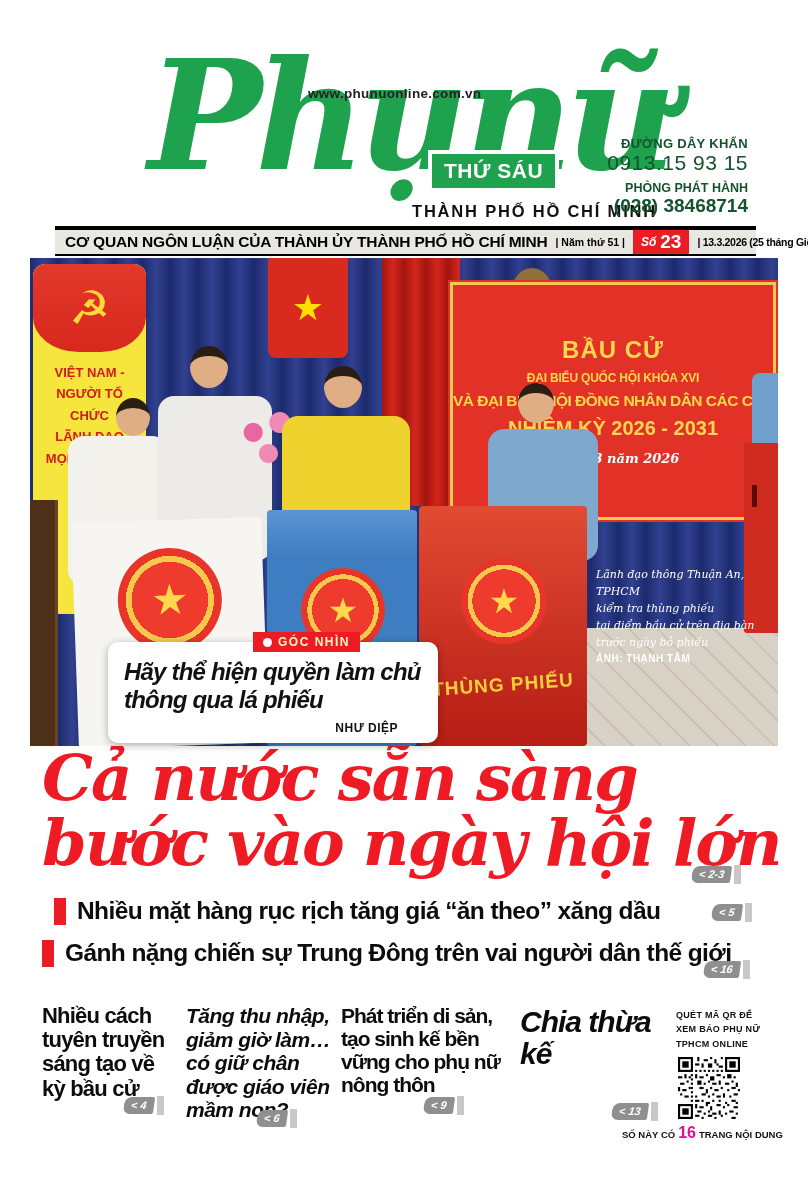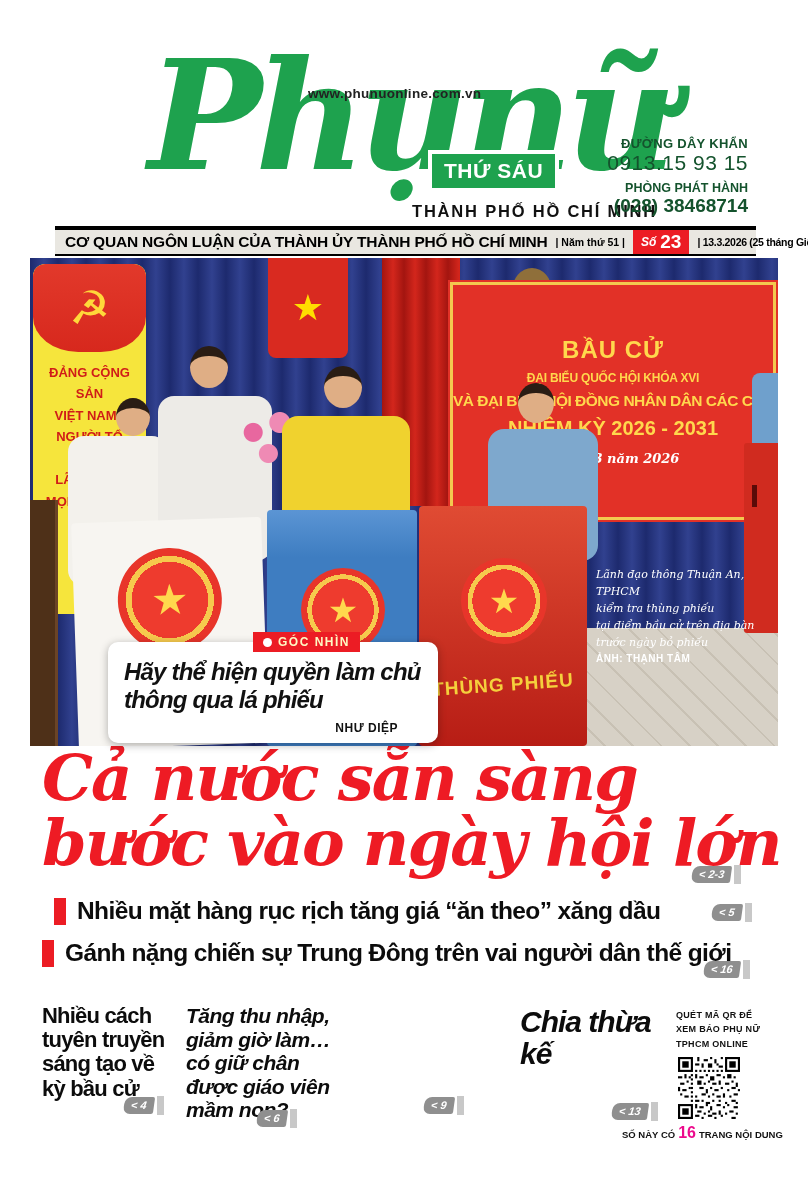--- a/index.html
+++ b/index.html
@@ -141,21 +141,20 @@
     <div class="red-curtain"></div>
     <div class="flag">
         <span class="star">★</span>
       </div>
 
     <div class="party-banner">
       <div class="top">
           <span class="hs">☭</span>
         </div>
       <div class="lines">
-        <div>ĐẢNG CỘNG SẢN</div>
         <div>VIỆT NAM -</div>
         <div>NGƯỜI TỔ CHỨC</div>
         <div>LÃNH ĐẠO</div>
         <div>MỌI THẮNG…</div>
       </div>
     </div>
 
     <div class="bust">
       <div class="b-head"></div>
       <div class="b-body"></div>
@@ -268,20 +267,21 @@
     <span class="t">&lt; 4</span>
       <span class="bar"></span>
   </span>
 
   <div class="teaser t-i" style="left:186px;top:1004px;width:152px;">Tăng thu nhập, giảm giờ làm… có giữ chân được giáo viên mầm non?</div>
   <span class="ptag" style="left:257px;top:1109px;">
     <span class="t">&lt; 6</span>
       <span class="bar"></span>
   </span>
 
+  <div class="teaser t-n" style="left:341px;top:1004px;width:174px;letter-spacing:-1px;font-size:21px;">Phát triển di sản, tạo sinh kế bền vững cho phụ nữ nông thôn</div>
   <span class="ptag" style="left:424px;top:1096px;">
     <span class="t">&lt; 9</span>
       <span class="bar"></span>
   </span>
 
   <div class="teaser" style="left:520px;top:1006px;width:145px;">
     <div class="t-big">Chia thừa kế</div>
   </div>
   <span class="ptag" style="left:612px;top:1102px;">
     <span class="t">&lt; 13</span>

